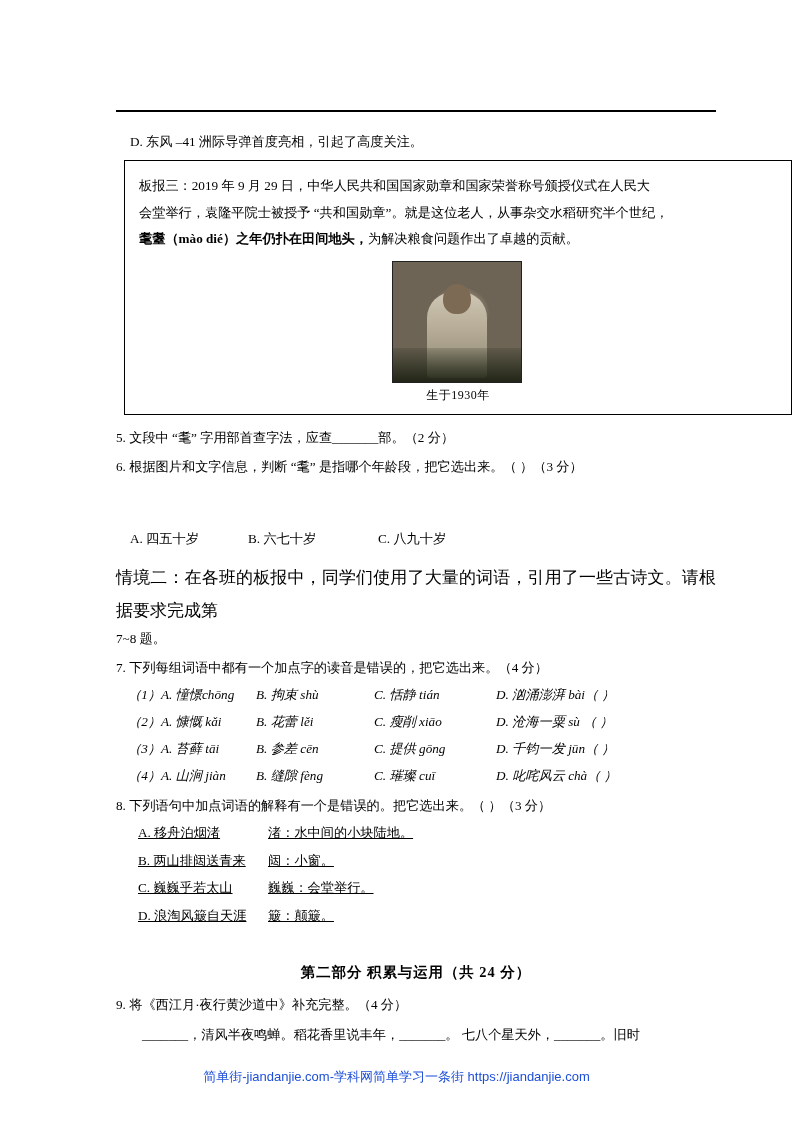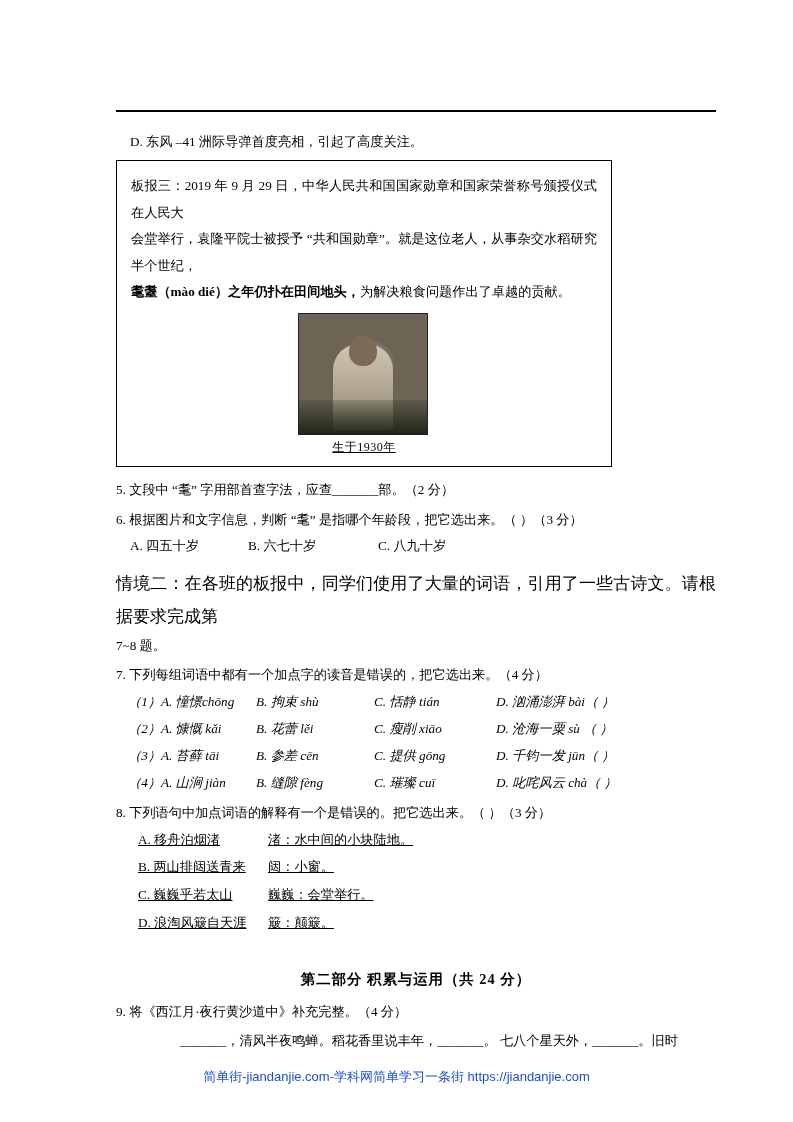--- a/index.html
+++ b/index.html
@@ -31,43 +31,42 @@
     border-top: 2px solid #000;
     width: 600px;
     margin: 0 0 18px 0;
   }
   .line {
     font-size: 13.2px;
     line-height: 1.85;
     margin: 0 0 3px 0;
   }
   .indent1 { padding-left: 14px; }
-  .indent2 { padding-left: 26px; text-align: center; }
+  .indent2 { padding-left: 26px; }
 
   
   .box {
     border: 1px solid #000;
     padding: 12px 14px 10px 14px;
-    margin: 6px 0 10px 0;
+    margin: 6px 0 10px 8px;
     box-sizing: border-box;
-    width: 496px;
+    width: 668px;
   }
   .box p {
     margin: 0;
     font-size: 13.2px;
     line-height: 2.0;
     text-align: justify;
   }
   .bold { font-weight: bold; }
 
   .photo-wrap {
     margin: 8px auto 0 auto;
     width: 132px;
     text-align: center;
-    text-decoration: underline;
   }
   .photo {
     width: 130px;
     height: 122px;
     border: 1px solid #222;
     box-sizing: border-box;
     background:
       radial-gradient(ellipse 30px 26px at 52% 42%, #d8cfc0 0%, #9d9181 60%, #6d6456 100%),
       linear-gradient(180deg, #4a4a3c 0%, #5d5a44 28%, #39402c 55%, #2b3020 100%);
     position: relative;
@@ -107,21 +106,21 @@
     font-size: 13.2px;
     line-height: 1.95;
     margin: 4px 0 0 0;
   }
   .opts {
     display: flex;
     font-size: 13.2px;
     line-height: 2.0;
     padding-left: 14px;
   }
-  .opts span { display: inline-block; }
+  .opts span { display: inline-block; margin-top: 46px; }
   .o1 { width: 118px; }
   .o2 { width: 130px; }
   .o3 { width: 130px; }
 
   .para {
     font-size: 17px;
     line-height: 1.95;
     margin: 8px 0 0 0;
     text-align: justify;
   }

